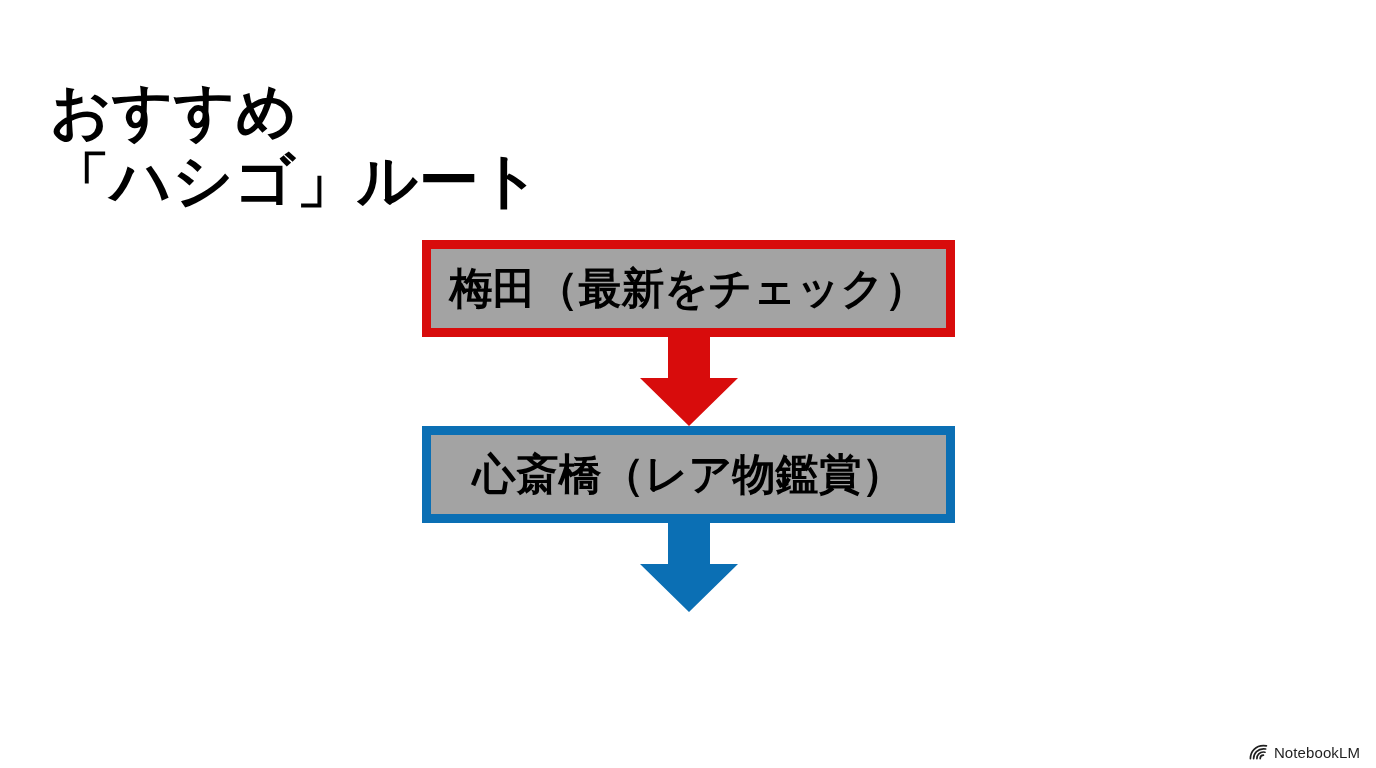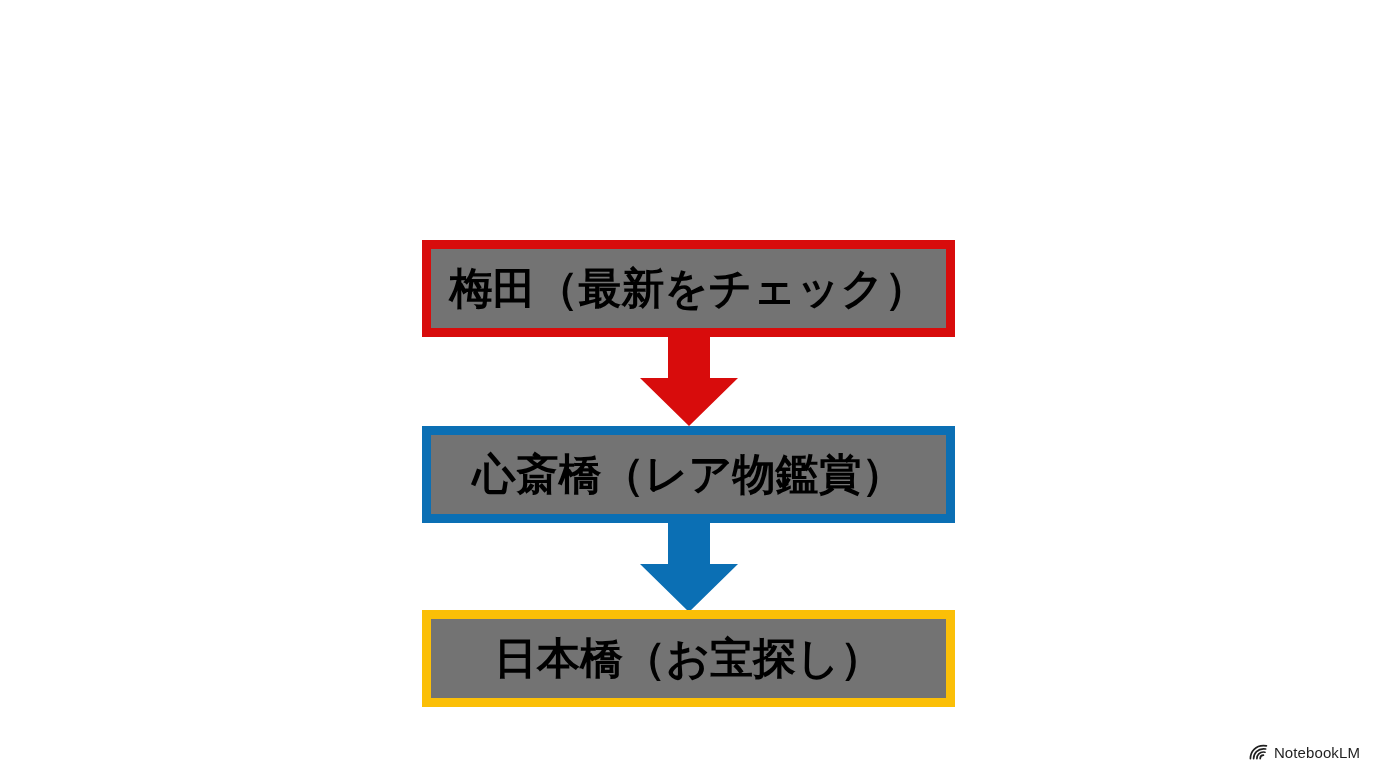--- a/index.html
+++ b/index.html
@@ -40,21 +40,21 @@
     width: 533px;
     height: 470px;
   }
 
   .flow-box {
     position: absolute;
     left: 0;
     width: 533px;
     height: 97px;
     box-sizing: border-box;
-    background: #737373;
+    background: #a3a3a3;
     display: flex;
     align-items: center;
     justify-content: center;
   }
   .flow-box-label {
     font-size: 43px;
     font-weight: 700;
     color: #000000;
     letter-spacing: 0px;
     line-height: 1;
@@ -93,20 +93,22 @@
     color: #1f1f1f;
     letter-spacing: 0.1px;
     line-height: 1;
   }
 </style>
 </head>
 <body>
 
 <div id="slide">
 
+  <h1 id="slide-title">おすすめ
+「ハシゴ」ルート</h1>
 
   <div id="flow">
 
     <div class="flow-box" id="flow-box-0">
       <span class="flow-box-label">梅田（最新をチェック）</span>
     </div>
 
     <div class="flow-arrow" id="flow-arrow-0">
       <svg viewBox="0 0 98 89" xmlns="http://www.w3.org/2000/svg">
         <polygon points="28,0 70,0 70,41 98,41 49,89 0,41 28,41" fill="#d80c0c"></polygon>
@@ -116,23 +118,20 @@
     <div class="flow-box" id="flow-box-1">
       <span class="flow-box-label">心斎橋（レア物鑑賞）</span>
     </div>
 
     <div class="flow-arrow" id="flow-arrow-1">
       <svg viewBox="0 0 98 89" xmlns="http://www.w3.org/2000/svg">
         <polygon points="28,0 70,0 70,41 98,41 49,89 0,41 28,41" fill="#0b6fb4"></polygon>
       </svg>
     </div>
 
-    <div class="flow-box" id="flow-box-2">
-      <span class="flow-box-label">日本橋（お宝探し）</span>
-    </div>
 
   </div>
 
   <div id="watermark">
     <span id="watermark-icon-wrap">
       <svg id="watermark-icon" viewBox="0 0 19 16" xmlns="http://www.w3.org/2000/svg">
         <path d="M1.4 14.6 C1.4 7.2 7.0 1.6 14.4 1.6 C16.0 1.6 17.4 1.9 17.4 1.9" fill="none" stroke="#1f1f1f" stroke-width="1.7" stroke-linecap="round"></path>
         <path d="M4.6 14.6 C4.6 9.0 9.0 4.8 14.4 4.8 C15.6 4.8 16.6 5.0 16.6 5.0" fill="none" stroke="#1f1f1f" stroke-width="1.7" stroke-linecap="round"></path>
         <path d="M7.9 14.6 C7.9 10.8 10.8 8.0 14.4 8.0 C15.3 8.0 16.0 8.2 16.0 8.2" fill="none" stroke="#1f1f1f" stroke-width="1.7" stroke-linecap="round"></path>
         <path d="M11.2 14.6 C11.2 12.6 12.6 11.2 14.4 11.2" fill="none" stroke="#1f1f1f" stroke-width="1.7" stroke-linecap="round"></path>

